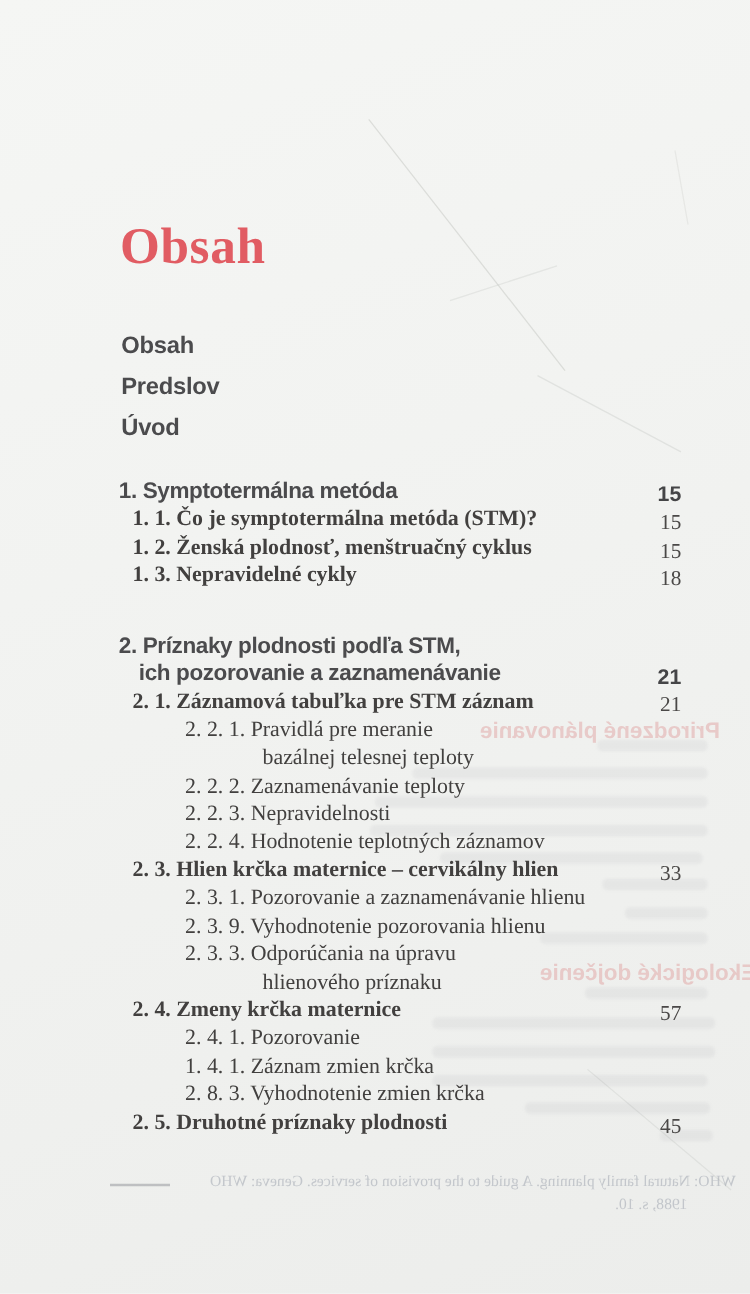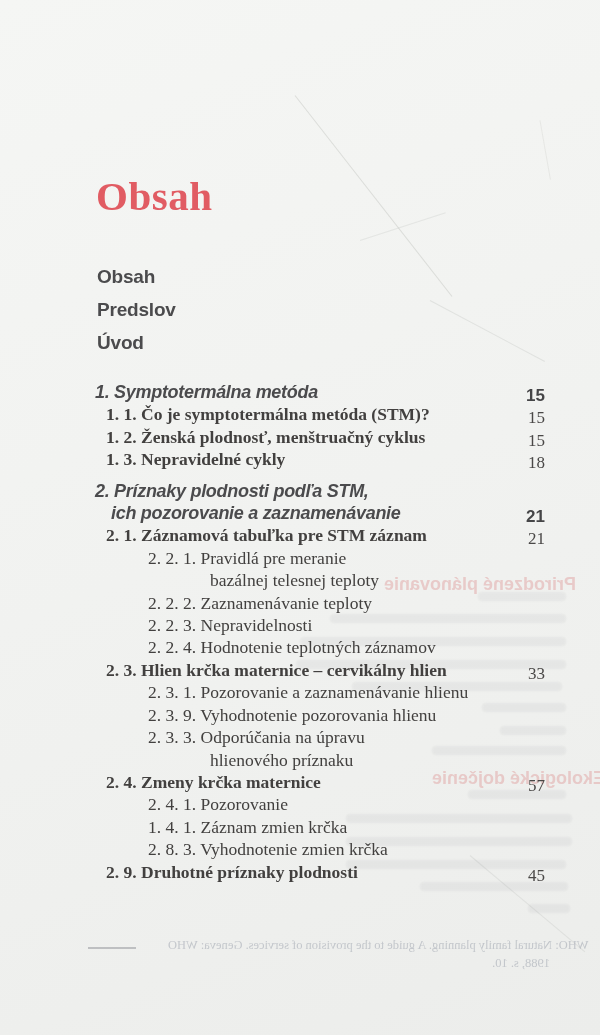--- a/index.html
+++ b/index.html
@@ -35,29 +35,29 @@
   .front-item{
     font-family:"Liberation Sans",sans-serif;font-weight:700;font-size:19px;
     color:#4b4b4d;line-height:21px;margin-bottom:12px;letter-spacing:-.2px;
   }
   .toc{position:absolute;left:95px;top:381px;width:450px;}
   .row{position:relative;line-height:22.4px;font-size:17.5px;color:#42403f;}
   .row .lbl{display:block;padding-right:40px;}
   .row .pg{position:absolute;right:0;top:4px;}
   .h1 .lbl,.h1c .lbl{
     font-family:"Liberation Sans",sans-serif;font-weight:700;font-size:18px;
-    color:#4b4b4d;letter-spacing:-.3px;font-style:italic;
+    color:#4b4b4d;letter-spacing:-.3px;
   }
   .h1 .pg,.h1c .pg{font-family:"Liberation Sans",sans-serif;font-weight:700;font-size:17px;color:#454547;}
   .l1 .pg{font-size:17px;color:#4a4847;}
   .h1c .lbl{padding-left:16px;}
   .l1 .lbl{padding-left:11px;font-weight:bold;}
   .l2 .lbl{padding-left:53px;}
   .l2c .lbl{padding-left:115px;}
-  .gap{margin-top:9px;}
+  .gap{margin-top:34px;}
 </style>
 </head>
 <body>
 
 <div class="page">
 
   <div class="scratch s1"></div>
   <div class="scratch s2"></div>
   <div class="scratch s3"></div>
   <div class="scratch s4"></div>
@@ -159,18 +159,18 @@
       <div class="row l2">
         <span class="lbl">2. 4. 1. Pozorovanie</span>
       </div>
       <div class="row l2">
         <span class="lbl">1. 4. 1. Záznam zmien krčka</span>
       </div>
       <div class="row l2">
         <span class="lbl">2. 8. 3. Vyhodnotenie zmien krčka</span>
       </div>
       <div class="row l1">
-        <span class="lbl">2. 9. Druhotné príznaky plodnosti</span>
+        <span class="lbl">2. 5. Druhotné príznaky plodnosti</span>
         <span class="pg">45</span>
       </div>
     </div>
 
 </div>
 
 </body></html>

